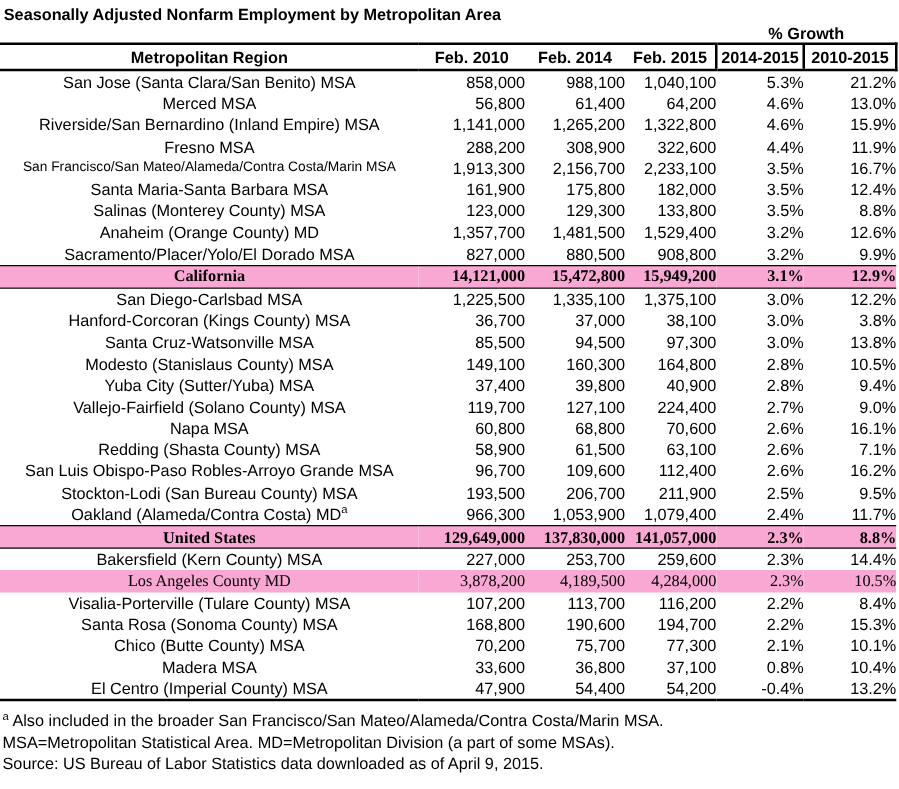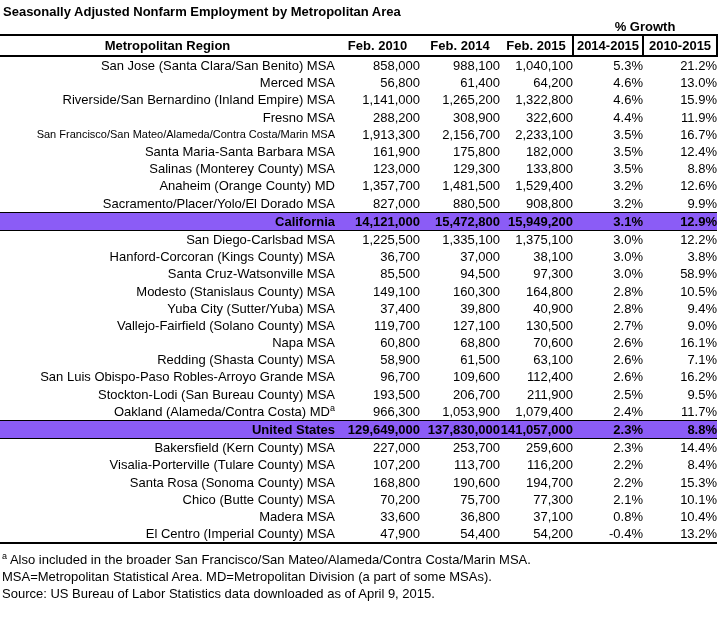--- a/index.html
+++ b/index.html
@@ -43,24 +43,24 @@
     height: 19px;
     font-weight: bold;
     text-align: center;
     border-top: 2px solid #000;
     border-bottom: 2px solid #000;
     margin-left: 44px;
   }
   th.vleft  { border-left: 2px solid #000; }
   th.vboth  { border-left: 2px solid #000; border-right: 2px solid #000; }
   tbody td { height: 17.2px; }
-  td.region { text-align: right; padding-left: 3px; }
+  td.region { text-align: center; padding-left: 3px; }
   td.region.shrink { font-size: 11px; margin-left: 20px; }
   td.num { text-align: right; padding-right: 5px; }
-  tr.hl td { background: #8b5cf6; }
+  tr.hl td { background: #f9a8d4; font-family: Liberation Serif, serif; }
   tr.bold td { font-weight: bold; }
   tr.bordered td { border-top: 1px solid #000; border-bottom: 1px solid #000; }
   tbody tr.last td { border-bottom: 2px solid #000; }
   sup { font-size: 9px; line-height: 0; }
   .footnotes {
     margin-top: 7px;
     padding-left: 2px;
     font-size: 13px;
     line-height: 17px;
   }
@@ -191,21 +191,21 @@
           <td class="num">38,100</td>
           <td class="num">3.0%</td>
           <td class="num">3.8%</td>
         </tr>
         <tr>
           <td class="region">Santa Cruz-Watsonville MSA</td>
           <td class="num">85,500</td>
           <td class="num">94,500</td>
           <td class="num">97,300</td>
           <td class="num">3.0%</td>
-          <td class="num">58.9%</td>
+          <td class="num">13.8%</td>
         </tr>
         <tr>
           <td class="region">Modesto (Stanislaus County) MSA</td>
           <td class="num">149,100</td>
           <td class="num">160,300</td>
           <td class="num">164,800</td>
           <td class="num">2.8%</td>
           <td class="num">10.5%</td>
         </tr>
         <tr>
@@ -213,21 +213,21 @@
           <td class="num">37,400</td>
           <td class="num">39,800</td>
           <td class="num">40,900</td>
           <td class="num">2.8%</td>
           <td class="num">9.4%</td>
         </tr>
         <tr>
           <td class="region">Vallejo-Fairfield (Solano County) MSA</td>
           <td class="num">119,700</td>
           <td class="num">127,100</td>
-          <td class="num">130,500</td>
+          <td class="num">224,400</td>
           <td class="num">2.7%</td>
           <td class="num">9.0%</td>
         </tr>
         <tr>
           <td class="region">Napa MSA</td>
           <td class="num">60,800</td>
           <td class="num">68,800</td>
           <td class="num">70,600</td>
           <td class="num">2.6%</td>
           <td class="num">16.1%</td>
@@ -273,20 +273,28 @@
           <td class="num">8.8%</td>
         </tr>
         <tr>
           <td class="region">Bakersfield (Kern County) MSA</td>
           <td class="num">227,000</td>
           <td class="num">253,700</td>
           <td class="num">259,600</td>
           <td class="num">2.3%</td>
           <td class="num">14.4%</td>
         </tr>
+        <tr class="hl">
+          <td class="region">Los Angeles County MD</td>
+          <td class="num">3,878,200</td>
+          <td class="num">4,189,500</td>
+          <td class="num">4,284,000</td>
+          <td class="num">2.3%</td>
+          <td class="num">10.5%</td>
+        </tr>
         <tr>
           <td class="region">Visalia-Porterville (Tulare County) MSA</td>
           <td class="num">107,200</td>
           <td class="num">113,700</td>
           <td class="num">116,200</td>
           <td class="num">2.2%</td>
           <td class="num">8.4%</td>
         </tr>
         <tr>
           <td class="region">Santa Rosa (Sonoma County) MSA</td>

